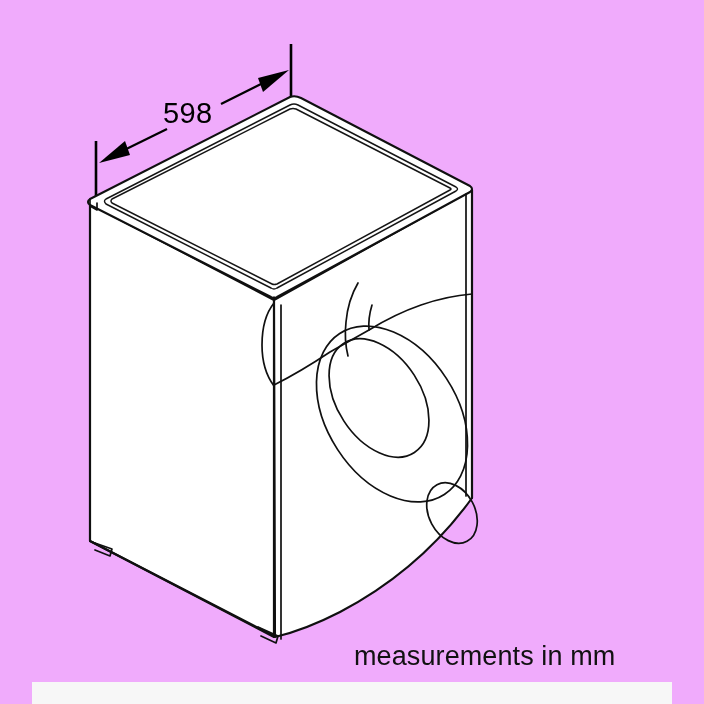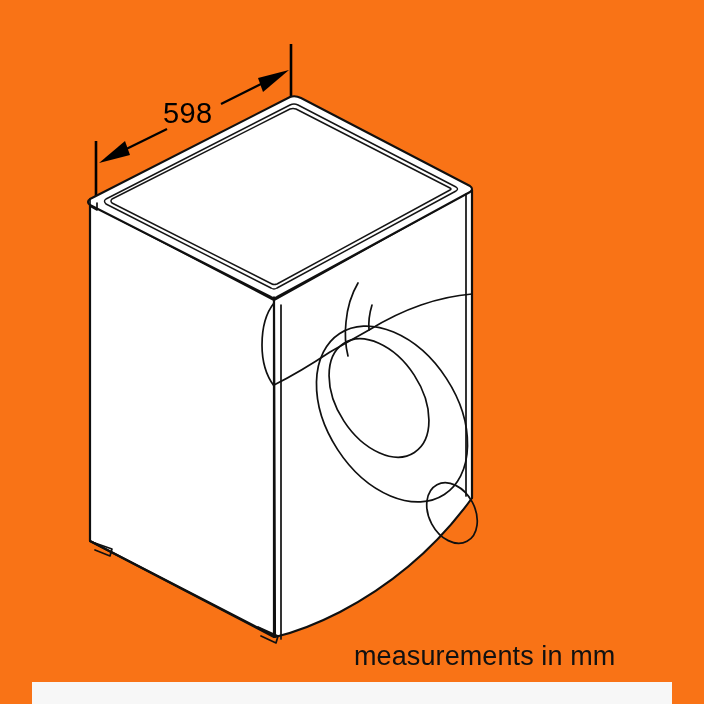--- a/index.html
+++ b/index.html
@@ -8,21 +8,21 @@
     padding: 0;
     background: #ffffff;
   }
   body {
     font-family: "Liberation Sans", sans-serif;
   }
   #page {
     position: relative;
     width: 704px;
     height: 704px;
-    background: #f97316;
+    background: #f0abfc;
     overflow: hidden;
   }
   #drawing-svg {
     position: absolute;
     left: 0;
     top: 0;
     width: 704px;
     height: 704px;
     display: block;
   }

